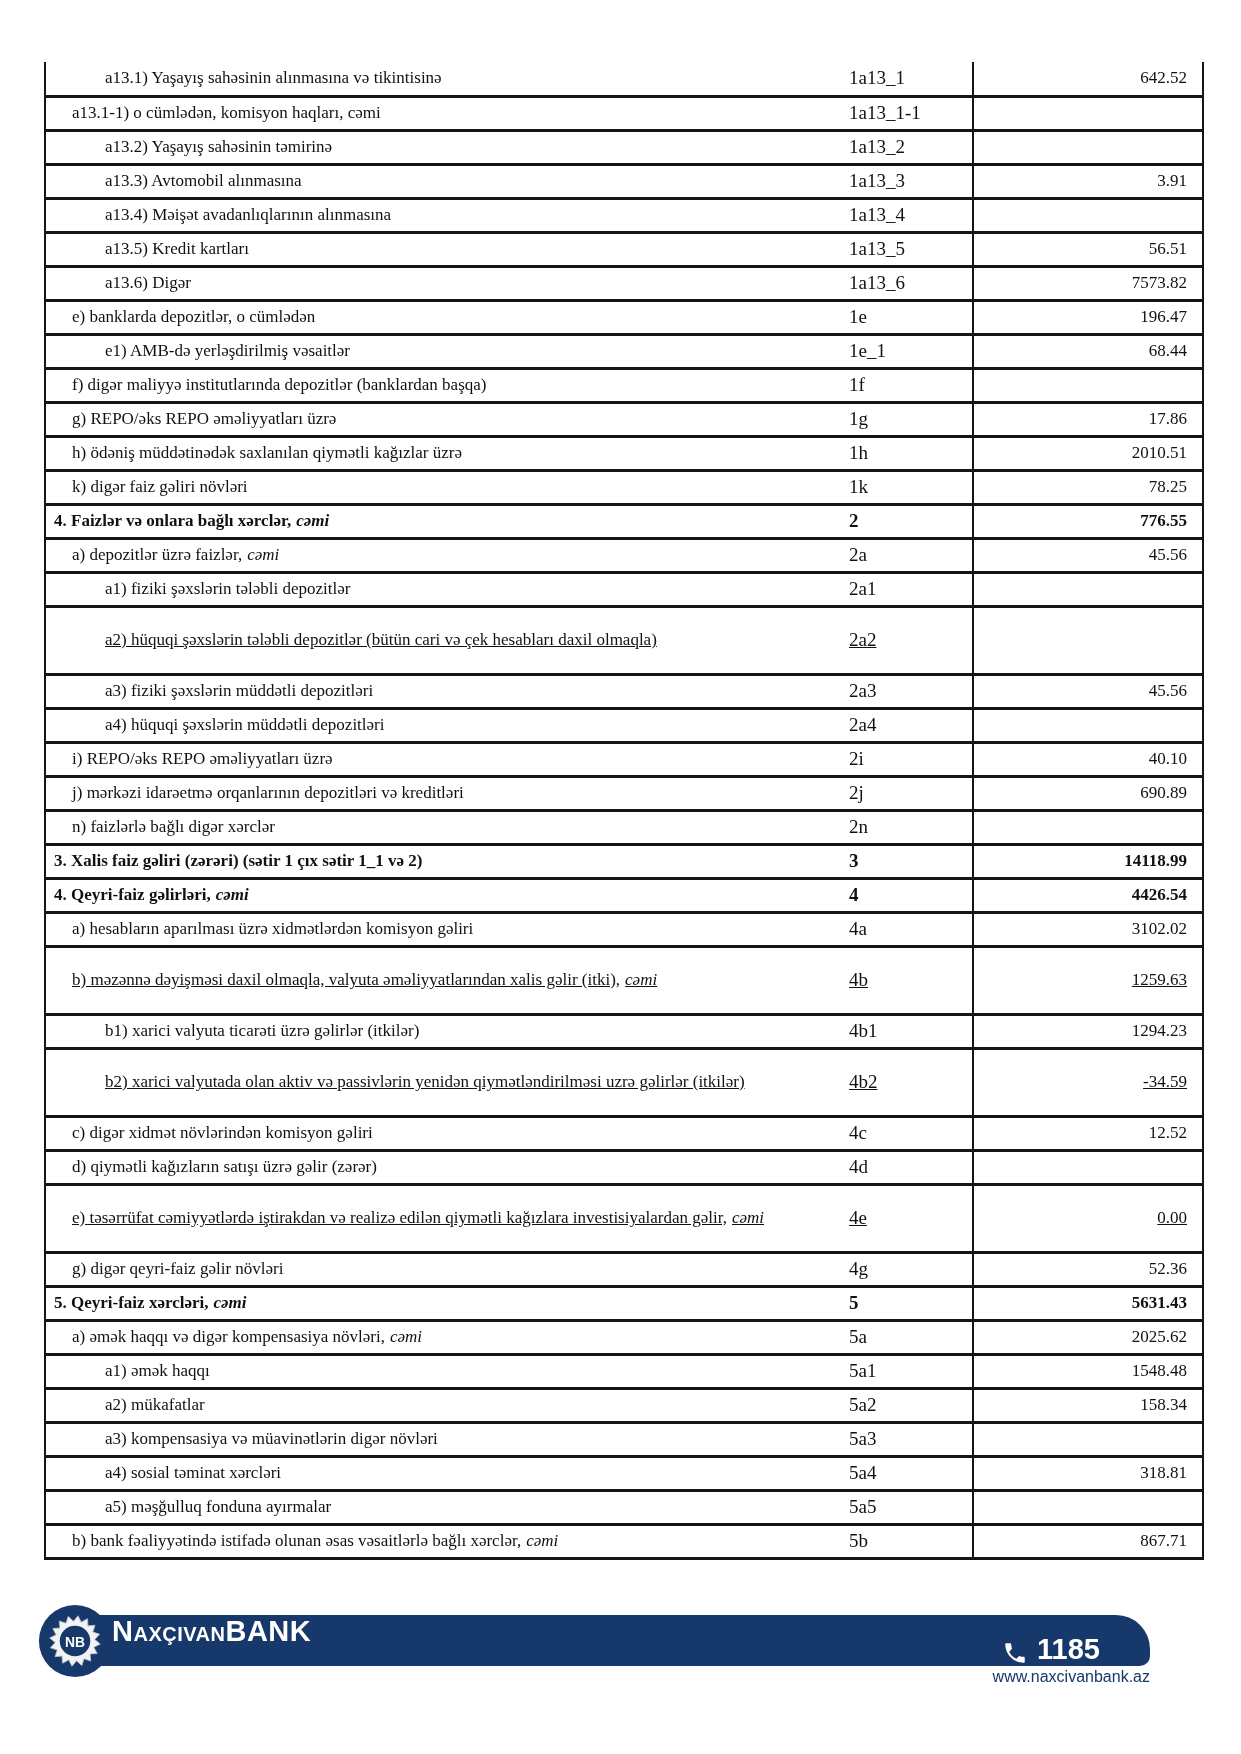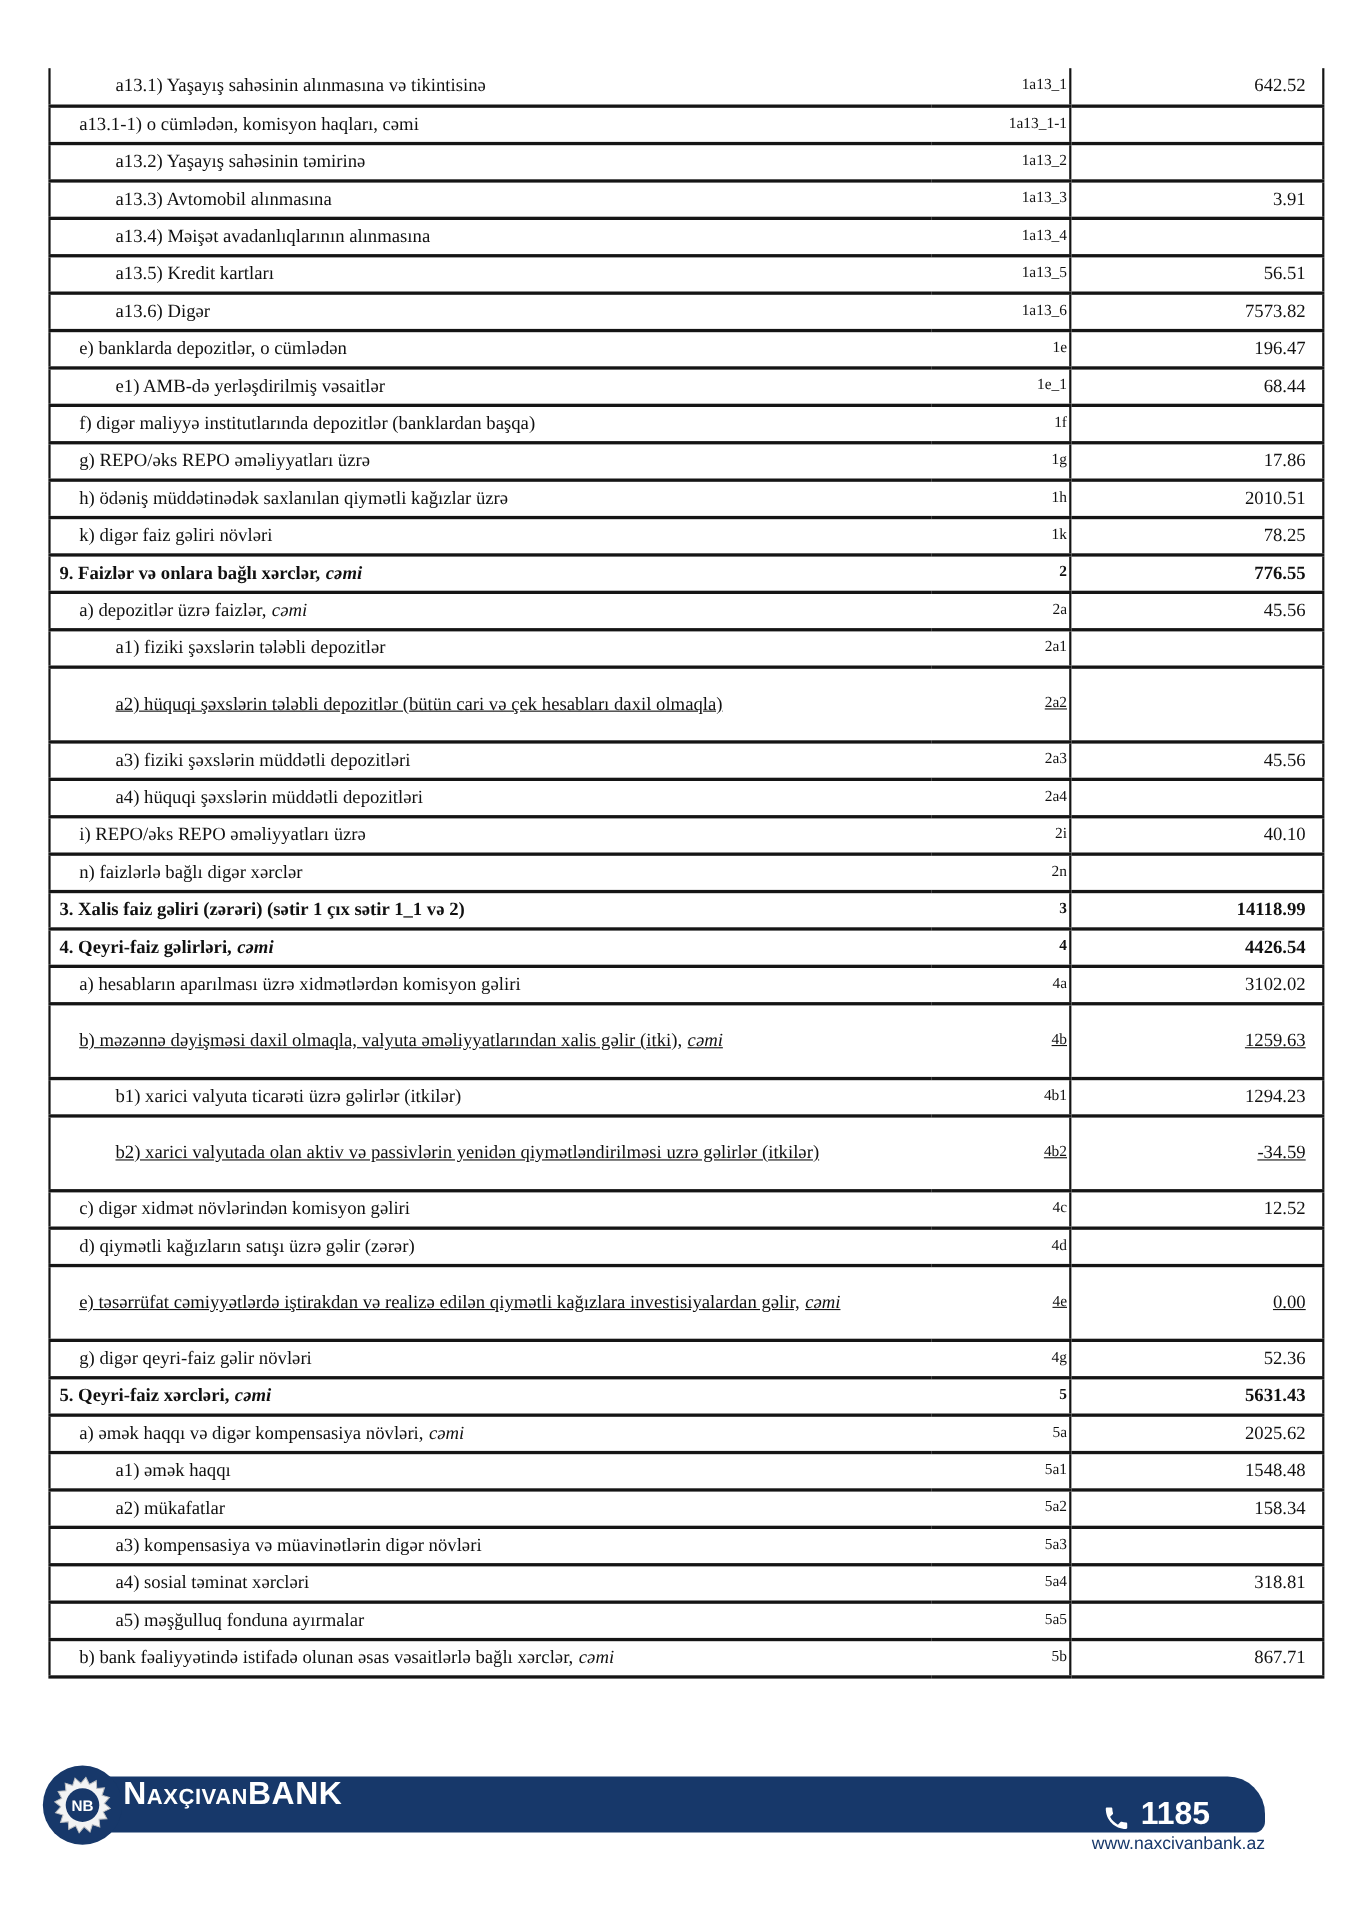--- a/index.html
+++ b/index.html
@@ -19,21 +19,21 @@
   col.c-label { width: 802px; }
   col.c-code  { width: 126px; }
   col.c-value { width: 230px; }
   td {
     border-bottom: 3px solid #151515;
     font-size: 17px; line-height: 1.3;
     vertical-align: middle;
     overflow: hidden;
   }
   td.label { border-left: 2px solid #151515; padding: 3px 6px; }
-  td.code  { text-align: right; padding: 3px 2px; font-size: 14px; }
+  td.code  { text-align: left; padding: 3px 2px; font-size: 19px; }
   td.value {
     border-left: 2px solid #151515;
     border-right: 2px solid #151515;
     text-align: right; padding: 3px 15px 3px 6px;
   }
   tr.normal td { height: 34px; }
   tr.tall td   { height: 68px; text-decoration: underline; }
   tr.bold td   { font-weight: bold; }
   .ind0 { text-indent: 2px; }
   .ind1 { text-indent: 20px; }
@@ -145,21 +145,21 @@
           <td class="label ind1"><span>h) ödəniş müddətinədək saxlanılan qiymətli kağızlar üzrə</span></td>
           <td class="code">1h</td>
           <td class="value">2010.51</td>
         </tr>
         <tr class="normal">
           <td class="label ind1"><span>k) digər faiz gəliri növləri</span></td>
           <td class="code">1k</td>
           <td class="value">78.25</td>
         </tr>
         <tr class="normal bold">
-          <td class="label ind0"><span>9. Faizlər və onlara bağlı xərclər,</span><span class="it">cəmi</span></td>
+          <td class="label ind0"><span>4. Faizlər və onlara bağlı xərclər,</span><span class="it">cəmi</span></td>
           <td class="code">2</td>
           <td class="value">776.55</td>
         </tr>
         <tr class="normal">
           <td class="label ind1"><span>a) depozitlər üzrə faizlər,</span><span class="it">cəmi</span></td>
           <td class="code">2a</td>
           <td class="value">45.56</td>
         </tr>
         <tr class="normal">
           <td class="label ind2"><span>a1) fiziki şəxslərin tələbli depozitlər</span></td>
@@ -178,20 +178,25 @@
         </tr>
         <tr class="normal">
           <td class="label ind2"><span>a4) hüquqi şəxslərin müddətli depozitləri</span></td>
           <td class="code">2a4</td>
           <td class="value"></td>
         </tr>
         <tr class="normal">
           <td class="label ind1"><span>i) REPO/əks REPO əməliyyatları üzrə</span></td>
           <td class="code">2i</td>
           <td class="value">40.10</td>
+        </tr>
+        <tr class="normal">
+          <td class="label ind1"><span>j) mərkəzi idarəetmə orqanlarının depozitləri və kreditləri</span></td>
+          <td class="code">2j</td>
+          <td class="value">690.89</td>
         </tr>
         <tr class="normal">
           <td class="label ind1"><span>n) faizlərlə bağlı digər xərclər</span></td>
           <td class="code">2n</td>
           <td class="value"></td>
         </tr>
         <tr class="normal bold">
           <td class="label ind0"><span>3. Xalis faiz gəliri (zərəri) (sətir 1 çıx sətir 1_1 və 2)</span></td>
           <td class="code">3</td>
           <td class="value">14118.99</td>

